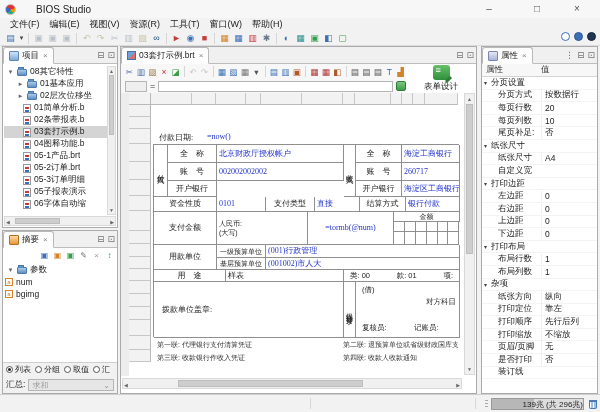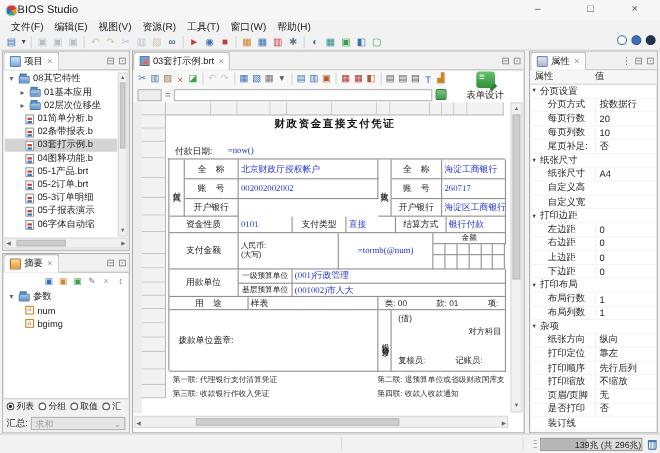--- a/index.html
+++ b/index.html
@@ -1,20 +1,20 @@
 <!DOCTYPE html>
 <html><head>
 <meta charset="utf-8">
 <style>
 *{margin:0;padding:0;box-sizing:border-box}
 body{font-family:"Liberation Sans","DejaVu Sans",sans-serif;background:#888;}
 .window{position:relative;width:600px;height:412px;background:#f2f2f2;outline:1px solid #8a8a8a;overflow:hidden}
 
 
-.titlebar{position:absolute;left:0;top:0;right:0;height:18px;background:#f7f7f7;display:flex;align-items:center;padding-left:5px;gap:0}
+.titlebar{position:absolute;left:0;top:0;right:0;height:18px;background:#f7f7f7;display:flex;align-items:center;padding-left:5px;gap:20px}
 .applogo{width:11px;height:11px;border-radius:50%;background:conic-gradient(#d33 0 20%,#e90 20% 40%,#2a8 40% 60%,#36c 60% 85%,#d33 85%);border:1px solid #bbb}
 .apptitle{font-size:10px;color:#222}
 .wbtn{position:absolute;top:1px;width:22px;height:15px;text-align:center;font-size:10px;color:#555;line-height:15px;cursor:default}
 .wbtn.min{right:100px}.wbtn.max{right:52px}.wbtn.cls{right:12px}
 
 
 .menubar{position:absolute;left:0;top:18px;right:0;height:13px;background:#f2f2f2;display:flex;align-items:center;padding-left:5px}
 .mitem{font-size:9px;color:#222;padding:0 5px;height:13px;line-height:13px}
 
 
@@ -41,21 +41,21 @@
 .ic-tree{background:linear-gradient(#cfe3f7,#7fa9d8);border:1px solid #5b86b8;border-radius:1px}
 .ic-sum{background:linear-gradient(#ffd9a0,#e8973a);border:1px solid #b06f20;border-radius:1px}
 .ic-prop{background:linear-gradient(#e8e8f0,#aab4d8);border:1px solid #7b86b0;border-radius:1px}
 .ic-sheet{width:9px;height:9px;background:linear-gradient(135deg,#6fa0d8 50%,#d86f6f 50%);border:1px solid #4a6fa5}
 
 
 .tree{position:absolute;left:1px;right:10px;top:19px;bottom:12px;overflow:hidden}
 .titem{display:flex;align-items:center;gap:3px;height:12px;font-size:8.5px;color:#222;white-space:nowrap;padding-left:3px}
 .titem.lv1{padding-left:13px}
 .titem.t-file.lv1{padding-left:19px}
-.titem.t-param.lv1{padding-left:19px}
+.titem.t-param.lv1{padding-left:1px}
 .titem.selected{background:#d4d4d4}
 .texp{width:7px;font-size:7px;color:#666;text-align:center;flex:none}
 .ticon{flex:none}
 .t-folder .ticon{width:10px;height:7px;background:linear-gradient(#aecbe8,#5d8fc4);border:1px solid #4a7ab0;border-radius:1px;position:relative;margin-top:1px}
 .t-folder .ticon::before{content:"";position:absolute;left:0;top:-3px;width:4px;height:2px;background:#5d8fc4;border:1px solid #4a7ab0;border-bottom:none}
 .t-file .ticon{width:8px;height:9px;background:#fff;border:1px solid #999;position:relative}
 .t-file .ticon::before{content:"";position:absolute;left:1px;top:2px;width:4px;height:2px;background:#c43c3c}
 .t-file .ticon::after{content:"";position:absolute;left:1px;top:5px;width:4px;height:2px;background:#3b6fb6}
 .t-param .ticon{width:8px;height:8px;border:1px solid #d0832a;color:#d0832a;font-size:6px;line-height:7px;text-align:center}
 .t-param .ticon::before{content:"a"}
@@ -551,21 +551,20 @@
           <div class="rh" style="height: 12px;"></div>
           <div class="rh" style="height: 12px;"></div>
           <div class="rh" style="height: 13px;"></div>
           <div class="rh" style="height: 13px;"></div>
           <div class="rh" style="height: 13px;"></div>
           <div class="rh" style="height: 16px;"></div>
           <div class="rh" style="height: 14px;"></div>
           <div class="rh" style="height: 12px;"></div>
         </div>
 
-      <div class="vtitle">财政资金直接支付凭证</div>
       <span class="paydate" style="left:38px">付款日期:</span>
       <span class="paydate" style="left:86px;color:#2233cc;font-family:'Liberation Serif','DejaVu Serif',serif">=now()</span>
 
       <div class="vtable">
         <div class="vc vert" style="left:0;top:0;width:14px;height:52px">付款人</div>
         <div class="vc sp" style="left:14px;top:0;width:49px;height:18px">全 称</div>
         <div class="vc l blue" style="left:63px;top:0;width:127px;height:18px">北京财政厅授权帐户</div>
         <div class="vc vert" style="left:190px;top:0;width:12px;height:52px">收款人</div>
         <div class="vc sp" style="left:202px;top:0;width:46px;height:18px">全 称</div>
         <div class="vc l blue" style="left:248px;top:0;width:58px;height:18px">海淀工商银行</div>
@@ -703,25 +702,20 @@
           <span class="pl">纸张尺寸</span>
           <span class="pv"></span>
         </div>
         <div class="prow">
           <span class="pa"></span>
           <span class="pl">纸张尺寸</span>
           <span class="pv">A4</span>
         </div>
         <div class="prow">
           <span class="pa"></span>
-          <span class="pl">自定义高</span>
-          <span class="pv"></span>
-        </div>
-        <div class="prow">
-          <span class="pa"></span>
           <span class="pl">自定义宽</span>
           <span class="pv"></span>
         </div>
         <div class="prow group">
           <span class="pa">▾</span>
           <span class="pl">打印边距</span>
           <span class="pv"></span>
         </div>
         <div class="prow">
           <span class="pa"></span>

